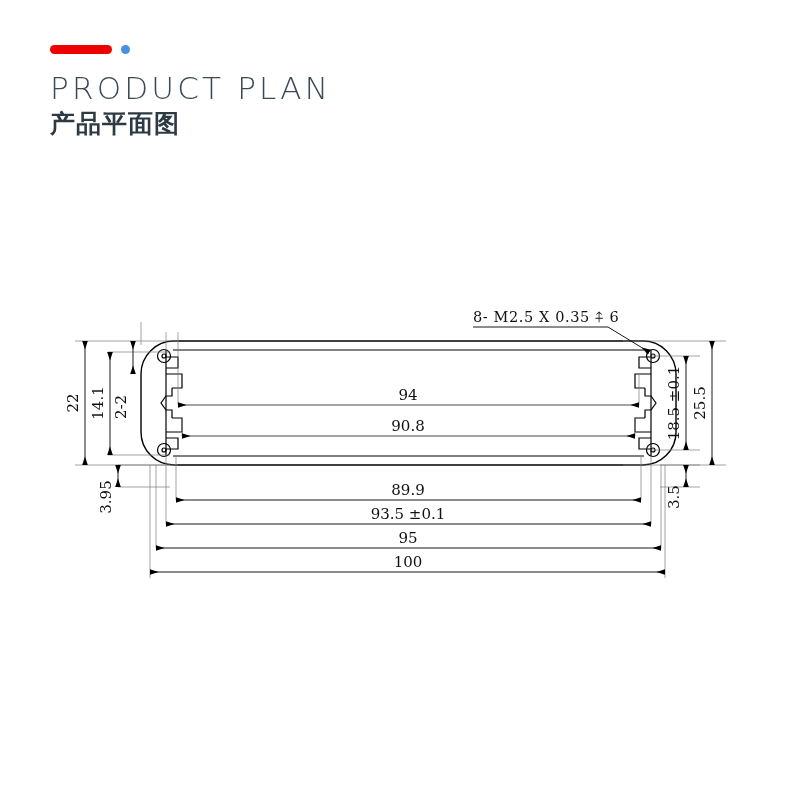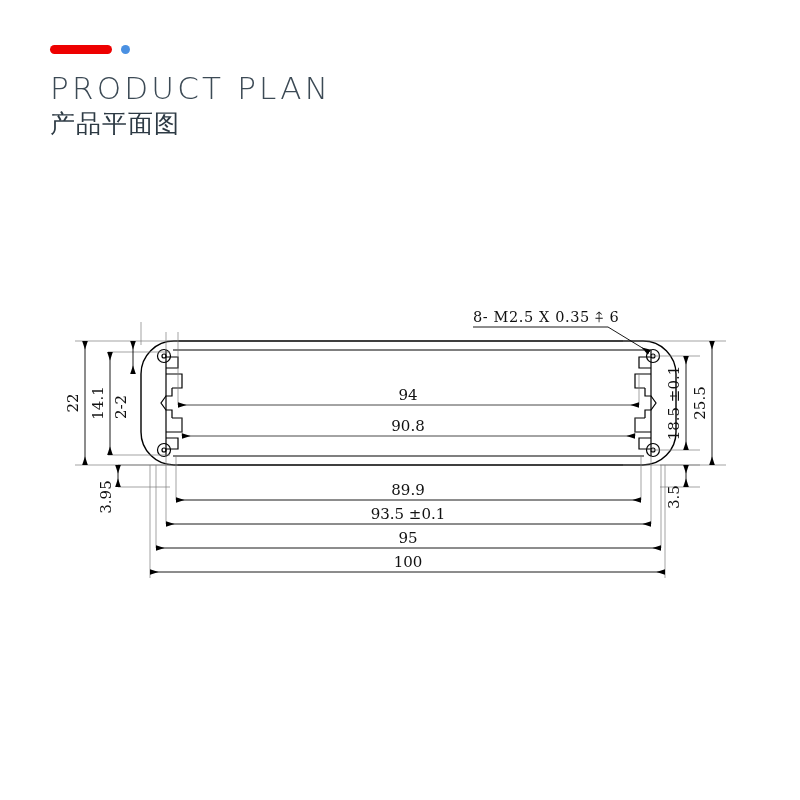--- a/index.html
+++ b/index.html
@@ -45,21 +45,21 @@
     font-weight: 300;
     letter-spacing: 3.2px;
     color: #3c4a55;
     line-height: 1.05;
     white-space: nowrap;
   }
   #title-cn {
     margin-top: 5px;
     font-family: "DejaVu Sans", sans-serif;
     font-size: 25px;
-    font-weight: 400;
+    font-weight: 700;
     letter-spacing: 1px;
     color: #2d3a44;
     line-height: 1.1;
     white-space: nowrap;
   }
   
   #drawing {
     position: absolute;
     left: 0;
     top: 0;

